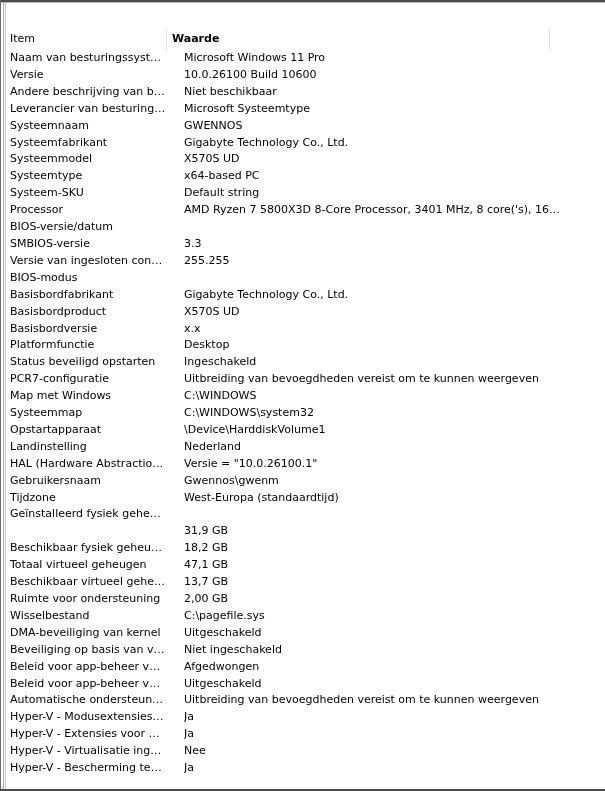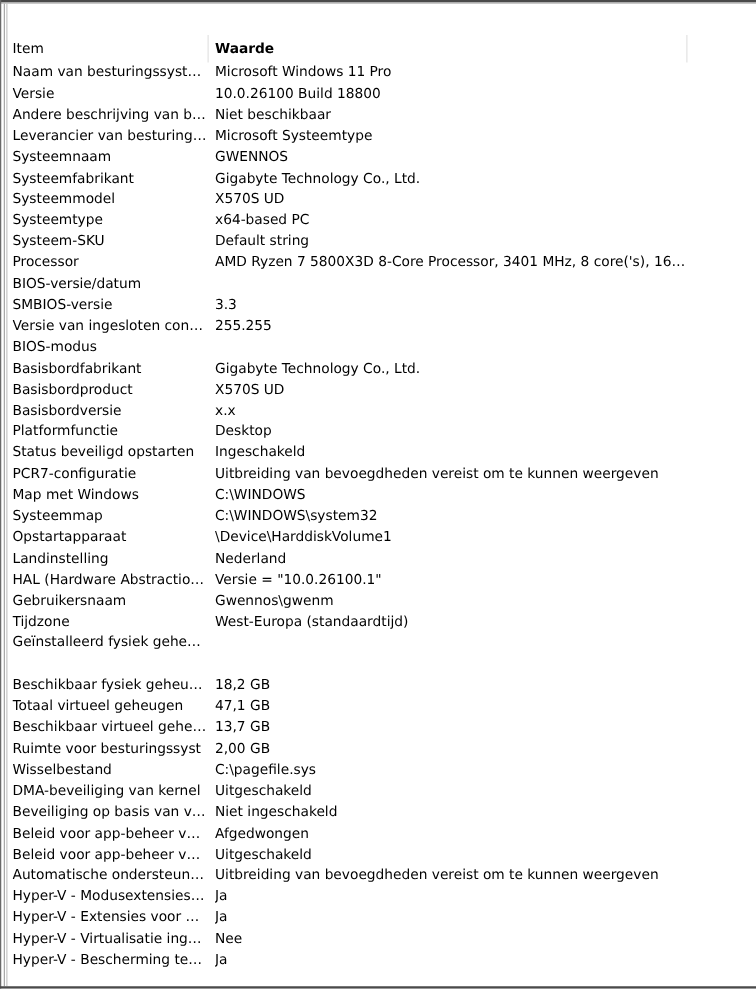--- a/index.html
+++ b/index.html
@@ -93,21 +93,21 @@
       white-space: nowrap;
     }
     .cell {
       position: absolute;
       top: 0;
       overflow: hidden;
       text-overflow: ellipsis;
       white-space: nowrap;
     }
     .cell.item { left: 4px; width: 156px; }
-    .cell.value { left: 166px; width: 378px; }
+    .cell.value { left: 178px; width: 378px; }
   </style>
 </head>
 <body>
 
 <div class="frame-top"></div>
 <div class="frame-top2"></div>
 <div class="frame-left"></div>
 <div class="frame-left-inner1"></div>
 <div class="frame-left-inner2"></div>
 <div class="frame-bottom"></div>
@@ -119,21 +119,21 @@
     <div class="hcell value">Waarde</div>
     <div class="hdiv d2"></div>
   </div>
   <div class="rows" id="rows">
   <div class="row">
         <div class="cell item">Naam van besturingssysteem</div>
         <div class="cell value">Microsoft Windows 11 Pro</div>
       </div>
       <div class="row">
         <div class="cell item">Versie</div>
-        <div class="cell value">10.0.26100 Build 18800</div>
+        <div class="cell value">10.0.26100 Build 10600</div>
       </div>
       <div class="row">
         <div class="cell item">Andere beschrijving van besturi...</div>
         <div class="cell value">Niet beschikbaar</div>
       </div>
       <div class="row">
         <div class="cell item">Leverancier van besturingssyst...</div>
         <div class="cell value">Microsoft Systeemtype</div>
       </div>
       <div class="row">
@@ -223,35 +223,36 @@
         <div class="cell value">Gwennos\gwenm</div>
       </div>
       <div class="row">
         <div class="cell item">Tijdzone</div>
         <div class="cell value">West-Europa (standaardtijd)</div>
       </div>
       <div class="row">
         <div class="cell item">Geïnstalleerd fysiek geheugen (...</div>
       </div>
       <div class="row">
+        <div class="cell value">31,9 GB</div>
       </div>
       <div class="row">
         <div class="cell item">Beschikbaar fysiek geheugen</div>
         <div class="cell value">18,2 GB</div>
       </div>
       <div class="row">
         <div class="cell item">Totaal virtueel geheugen</div>
         <div class="cell value">47,1 GB</div>
       </div>
       <div class="row">
         <div class="cell item">Beschikbaar virtueel geheugen</div>
         <div class="cell value">13,7 GB</div>
       </div>
       <div class="row">
-        <div class="cell item">Ruimte voor besturingssyst</div>
+        <div class="cell item">Ruimte voor ondersteuning</div>
         <div class="cell value">2,00 GB</div>
       </div>
       <div class="row">
         <div class="cell item">Wisselbestand</div>
         <div class="cell value">C:\pagefile.sys</div>
       </div>
       <div class="row">
         <div class="cell item">DMA-beveiliging van kernel</div>
         <div class="cell value">Uitgeschakeld</div>
       </div>

